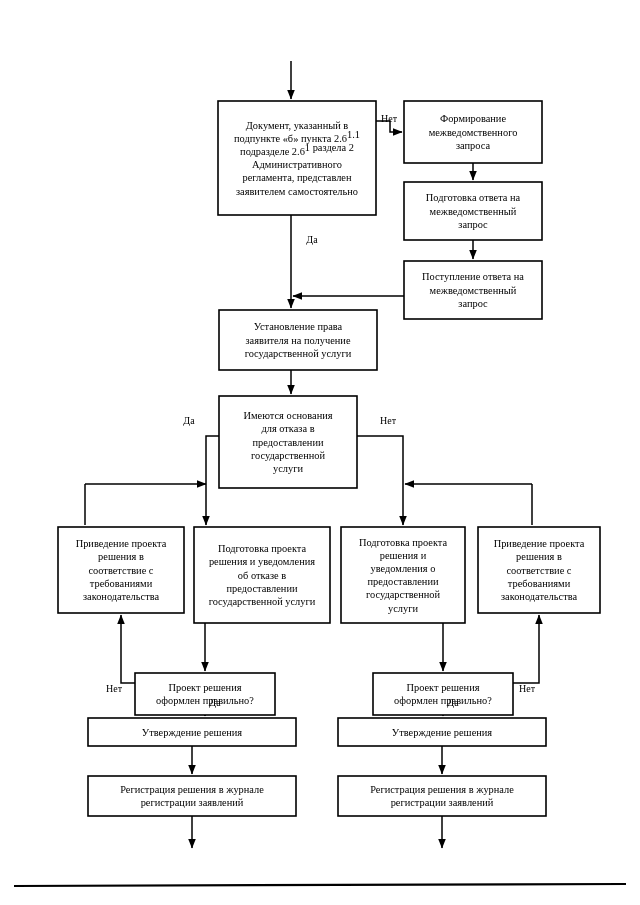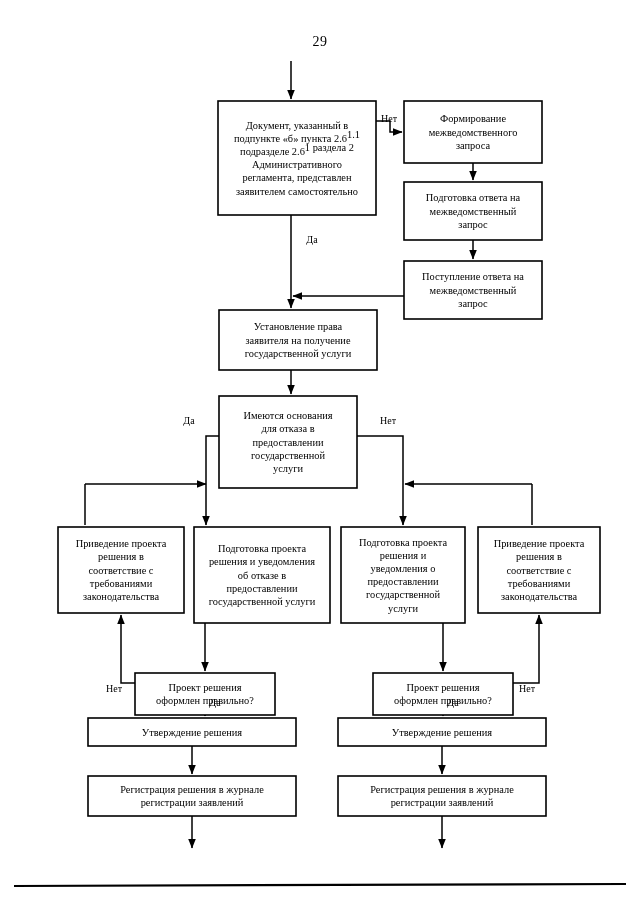--- a/index.html
+++ b/index.html
@@ -63,21 +63,20 @@
     font-size: 10px;
     text-anchor: middle;
     fill: #000000;
   }
 </style>
 </head>
 <body>
 
 <div id="page">
 
-  <div id="page-number">29</div>
 
   <svg id="flow" viewBox="0 0 640 905">
     <defs>
       <marker id="arrow" markerWidth="9" markerHeight="9" refX="6.2" refY="3" orient="auto" markerUnits="strokeWidth">
         <path d="M0,0.4 L6.6,3 L0,5.6 z" fill="#000000"></path>
       </marker>
     </defs>
 
     <g>
 

